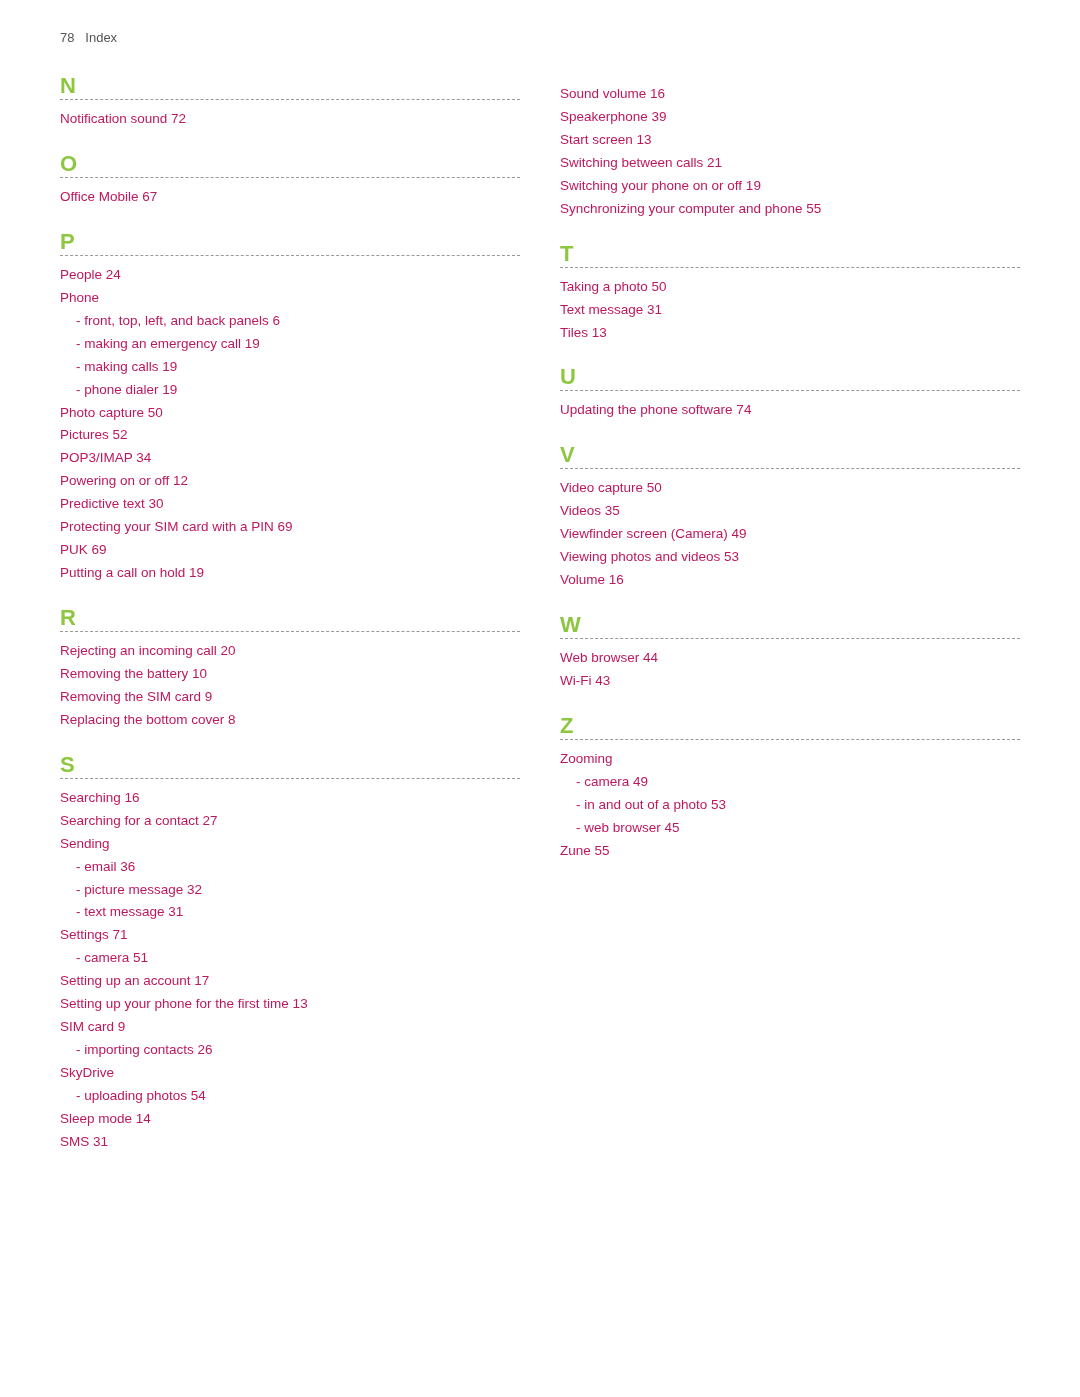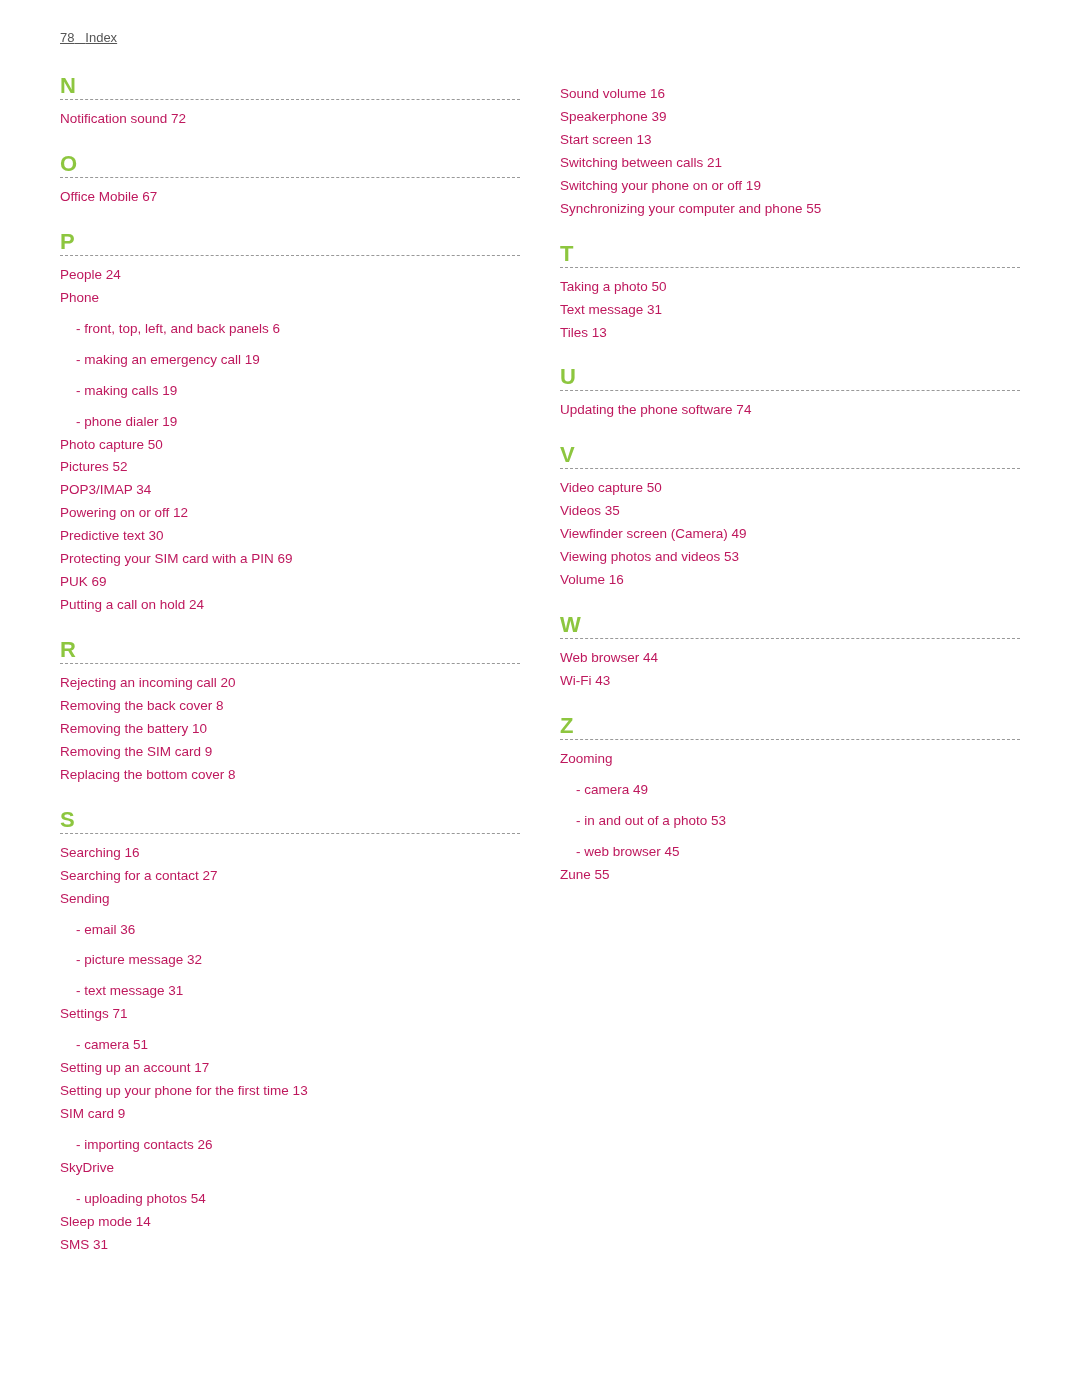--- a/index.html
+++ b/index.html
@@ -13,21 +13,20 @@
       font-size: 14px;
       color: #222;
       width: 1080px;
       min-height: 1397px;
       padding: 30px 60px;
     }
     .page-header {
       font-size: 13px;
       color: #555;
       margin-bottom: 30px;
-      text-decoration: underline;
     }
     .two-col {
       display: flex;
       gap: 40px;
     }
     .col {
       flex: 1;
     }
     .section {
       margin-bottom: 22px;
@@ -45,21 +44,20 @@
       margin-bottom: 8px;
     }
     .index-entry {
       font-size: 13.5px;
       color: #be185d;
       line-height: 1.7;
     }
     .index-entry .sub {
       padding-left: 16px;
       display: block;
-      margin-top: 8px;
     }
   </style>
 </head>
 <body>
 
 <div class="page-header">
   <span>78</span>&nbsp;&nbsp;&nbsp;<span>Index</span>
 </div>
 
 <div class="two-col">
@@ -91,27 +89,26 @@
         <div class="index-entry">
           <span class="sub">- phone dialer  19</span>
         </div>
         <div class="index-entry">Photo capture  50</div>
         <div class="index-entry">Pictures  52</div>
         <div class="index-entry">POP3/IMAP  34</div>
         <div class="index-entry">Powering on or off  12</div>
         <div class="index-entry">Predictive text  30</div>
         <div class="index-entry">Protecting your SIM card with a PIN  69</div>
         <div class="index-entry">PUK  69</div>
-        <div class="index-entry">Putting a call on hold  24</div>
+        <div class="index-entry">Putting a call on hold  19</div>
       </div>
       <div class="section">
         <div class="section-letter">R</div>
         <hr class="section-divider">
         <div class="index-entry">Rejecting an incoming call  20</div>
-        <div class="index-entry">Removing the back cover  8</div>
         <div class="index-entry">Removing the battery  10</div>
         <div class="index-entry">Removing the SIM card  9</div>
         <div class="index-entry">Replacing the bottom cover  8</div>
       </div>
       <div class="section">
         <div class="section-letter">S</div>
         <hr class="section-divider">
         <div class="index-entry">Searching  16</div>
         <div class="index-entry">Searching for a contact  27</div>
         <div class="index-entry">Sending</div>

